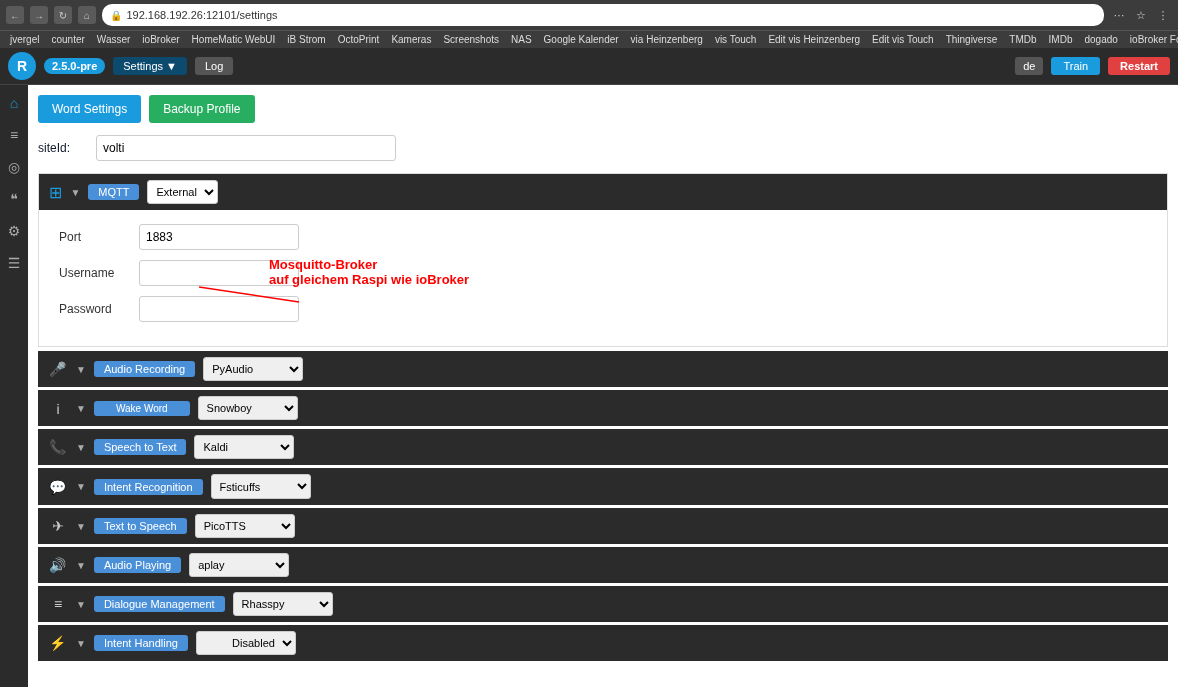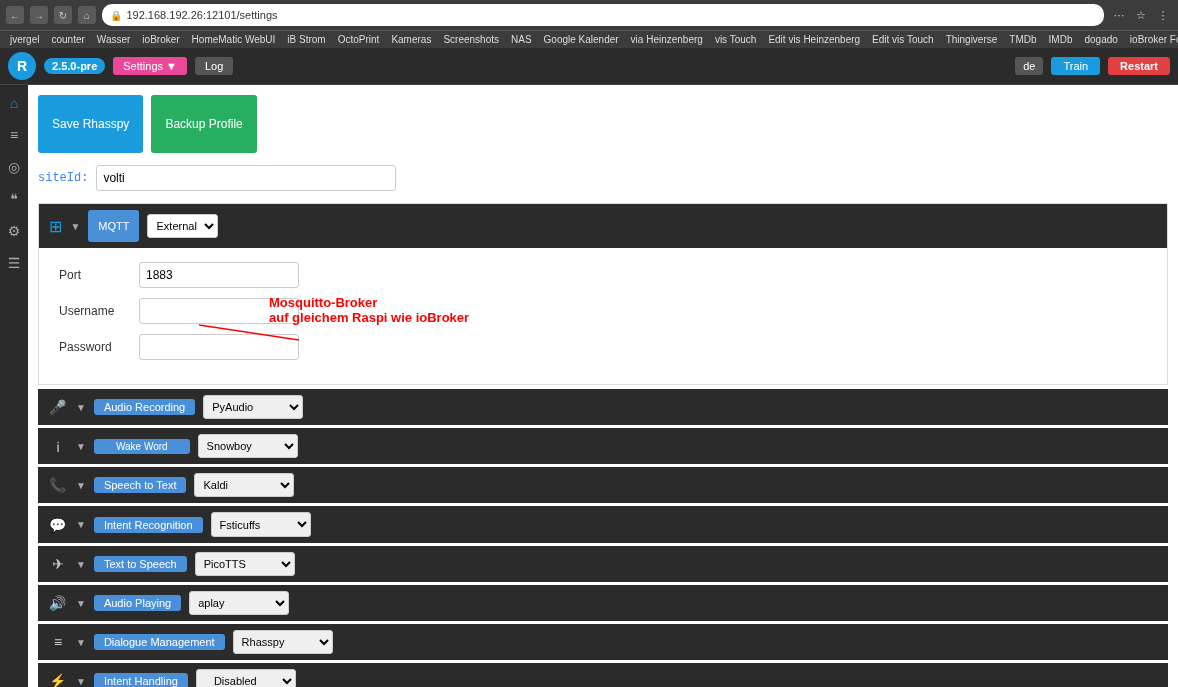--- a/index.html
+++ b/index.html
@@ -15,47 +15,47 @@
     .browser-action-btn { width: 18px; height: 18px; background: none; border: none; color: #ccc; cursor: pointer; font-size: 11px; }
 
     
     .bookmarks-bar { display: flex; align-items: center; padding: 2px 6px; gap: 4px; background: #3c3c3c; border-top: 1px solid #555; overflow: hidden; }
     .bookmark-item { color: #ddd; font-size: 10px; padding: 1px 4px; cursor: pointer; white-space: nowrap; }
 
     
     .app-header { background: #2b2b2b; display: flex; align-items: center; padding: 4px 8px; gap: 8px; border-bottom: 1px solid #444; }
     .app-logo { width: 28px; height: 28px; background: #1a9bde; border-radius: 50%; display: flex; align-items: center; justify-content: center; color: white; font-weight: bold; font-size: 14px; }
     .version-badge { background: #1a9bde; color: white; padding: 2px 8px; border-radius: 10px; font-size: 11px; font-weight: bold; }
-    .settings-btn { background: #ec4899; color: white; border: none; padding: 3px 10px; border-radius: 3px; cursor: pointer; font-size: 11px; display: flex; align-items: center; gap: 3px; }
+    .settings-btn { background: #0c4a6e; color: white; border: none; padding: 3px 10px; border-radius: 3px; cursor: pointer; font-size: 11px; display: flex; align-items: center; gap: 3px; }
     .log-btn { background: #555; color: white; border: none; padding: 3px 10px; border-radius: 3px; cursor: pointer; font-size: 11px; }
     .header-spacer { flex: 1; }
     .lang-btn { background: #555; color: white; border: none; padding: 3px 8px; border-radius: 3px; cursor: pointer; font-size: 11px; text-align: center; }
     .train-btn { background: #1a9bde; color: white; border: none; padding: 3px 12px; border-radius: 3px; cursor: pointer; font-size: 11px; }
     .restart-btn { background: #e04040; color: white; border: none; padding: 3px 12px; border-radius: 3px; cursor: pointer; font-size: 11px; font-weight: bold; }
 
     
     .layout { display: flex; height: calc(100vh - 70px); }
     .sidebar { width: 28px; background: #2b2b2b; display: flex; flex-direction: column; align-items: center; padding: 8px 0; gap: 12px; flex-shrink: 0; }
     .sidebar-icon { width: 20px; height: 20px; display: flex; align-items: center; justify-content: center; color: #aaa; cursor: pointer; font-size: 14px; }
     .sidebar-icon.active { color: #1a9bde; }
 
     
     .main-content { flex: 1; background: #fff; overflow-y: auto; padding: 10px; }
 
     
     .action-buttons { display: flex; gap: 8px; margin-bottom: 12px; }
     .save-btn { background: #1a9bde; color: white; border: none; padding: 5px 14px; border-radius: 3px; cursor: pointer; font-size: 12px; }
-    .backup-btn { background: #27ae60; color: white; border: none; padding: 22px 14px; border-radius: 3px; cursor: pointer; font-size: 12px; }
+    .backup-btn { background: #27ae60; color: white; border: none; padding: 7px 14px; border-radius: 3px; cursor: pointer; font-size: 12px; }
 
     
     .site-id-row { display: flex; align-items: center; gap: 8px; margin-bottom: 12px; }
-    .site-id-label { font-size: 12px; color: #3b82f6; min-width: 50px; font-family: Liberation Mono, monospace; }
+    .site-id-label { font-size: 12px; color: #0f172a; min-width: 50px; }
     .site-id-input { width: 300px; height: 26px; border: 1px solid #ccc; border-radius: 3px; padding: 0 6px; font-size: 12px; }
     .section-arrow { font-size: 10px; color: #aaa; }
-    .section-label-btn { background: #4a90d9; color: white; border: none; padding: 10px 10px; border-radius: 3px; cursor: pointer; font-size: 11px; }
+    .section-label-btn { background: #4a90d9; color: white; border: none; padding: 2px 10px; border-radius: 3px; cursor: pointer; font-size: 11px; }
     .external-select { height: 24px; border: 1px solid #ccc; border-radius: 3px; padding: 0 4px; font-size: 11px; background: white; }
 
     
     .mqtt-section { border: 1px solid #ddd; margin-bottom: 4px; }
     .mqtt-header { background: #2b2b2b; padding: 6px 10px; display: flex; align-items: center; gap: 8px; }
     .mqtt-icon { color: #1a9bde; font-size: 16px; }
     .mqtt-body { padding: 14px 20px; background: white; position: relative; }
     .form-row { display: flex; align-items: center; gap: 10px; margin-bottom: 10px; }
     .form-label { min-width: 70px; font-size: 12px; color: #333; }
     .form-input { height: 26px; border: 1px solid #ccc; border-radius: 3px; padding: 0 6px; font-size: 12px; width: 160px; }
@@ -125,21 +125,21 @@
     <div class="sidebar-icon">≡</div>
     <div class="sidebar-icon">◎</div>
     <div class="sidebar-icon">❝</div>
     <div class="sidebar-icon">⚙</div>
     <div class="sidebar-icon">☰</div>
   </div>
 
   <div class="main-content">
 
     <div class="action-buttons">
-      <button class="save-btn">Save Rhasspy</button>
+      <button class="save-btn">Word Settings</button>
       <button class="backup-btn">Backup Profile</button>
     </div>
 
     <div class="site-id-row">
       <span class="site-id-label">siteId:</span>
       <input class="site-id-input" type="text" value="volti" style="">
     </div>
 
     <div class="mqtt-section">
       <div class="mqtt-header">
@@ -215,17 +215,17 @@
         <div style="background: rgb(43, 43, 43); color: white; padding: 6px 10px; display: flex; align-items: center; gap: 8px; margin-bottom: 3px; cursor: pointer;">
           <span style="color: rgb(204, 204, 204); font-size: 14px; width: 20px; text-align: center;">≡</span>
           <span style="font-size: 10px; color: rgb(170, 170, 170);">▼</span>
           <button style="background: rgb(74, 144, 217); color: white; border: none; padding: 2px 10px; border-radius: 3px; cursor: pointer; font-size: 11px;">Dialogue Management</button>
           <select style="height: 24px; border: 1px solid rgb(204, 204, 204); border-radius: 3px; padding: 0px 4px; font-size: 11px; min-width: 100px;"><option value="Rhasspy">Rhasspy</option><option value="None">None</option></select>
         </div>
         <div style="background: rgb(43, 43, 43); color: white; padding: 6px 10px; display: flex; align-items: center; gap: 8px; margin-bottom: 3px; cursor: pointer;">
           <span style="color: rgb(204, 204, 204); font-size: 14px; width: 20px; text-align: center;">⚡</span>
           <span style="font-size: 10px; color: rgb(170, 170, 170);">▼</span>
           <button style="background: rgb(74, 144, 217); color: white; border: none; padding: 2px 10px; border-radius: 3px; cursor: pointer; font-size: 11px;">Intent Handling</button>
-          <select style="height: 24px; border: 1px solid rgb(204, 204, 204); border-radius: 3px; padding: 0px 13px; font-size: 11px; min-width: 100px;"><option value="Disabled">Disabled</option><option value="Enabled">Enabled</option></select>
+          <select style="height: 24px; border: 1px solid rgb(204, 204, 204); border-radius: 3px; padding: 0px 4px; font-size: 11px; min-width: 100px; text-align: right;"><option value="Disabled">Disabled</option><option value="Enabled">Enabled</option></select>
         </div>
       </div>
   </div>
 </div>
 
 </body></html>

